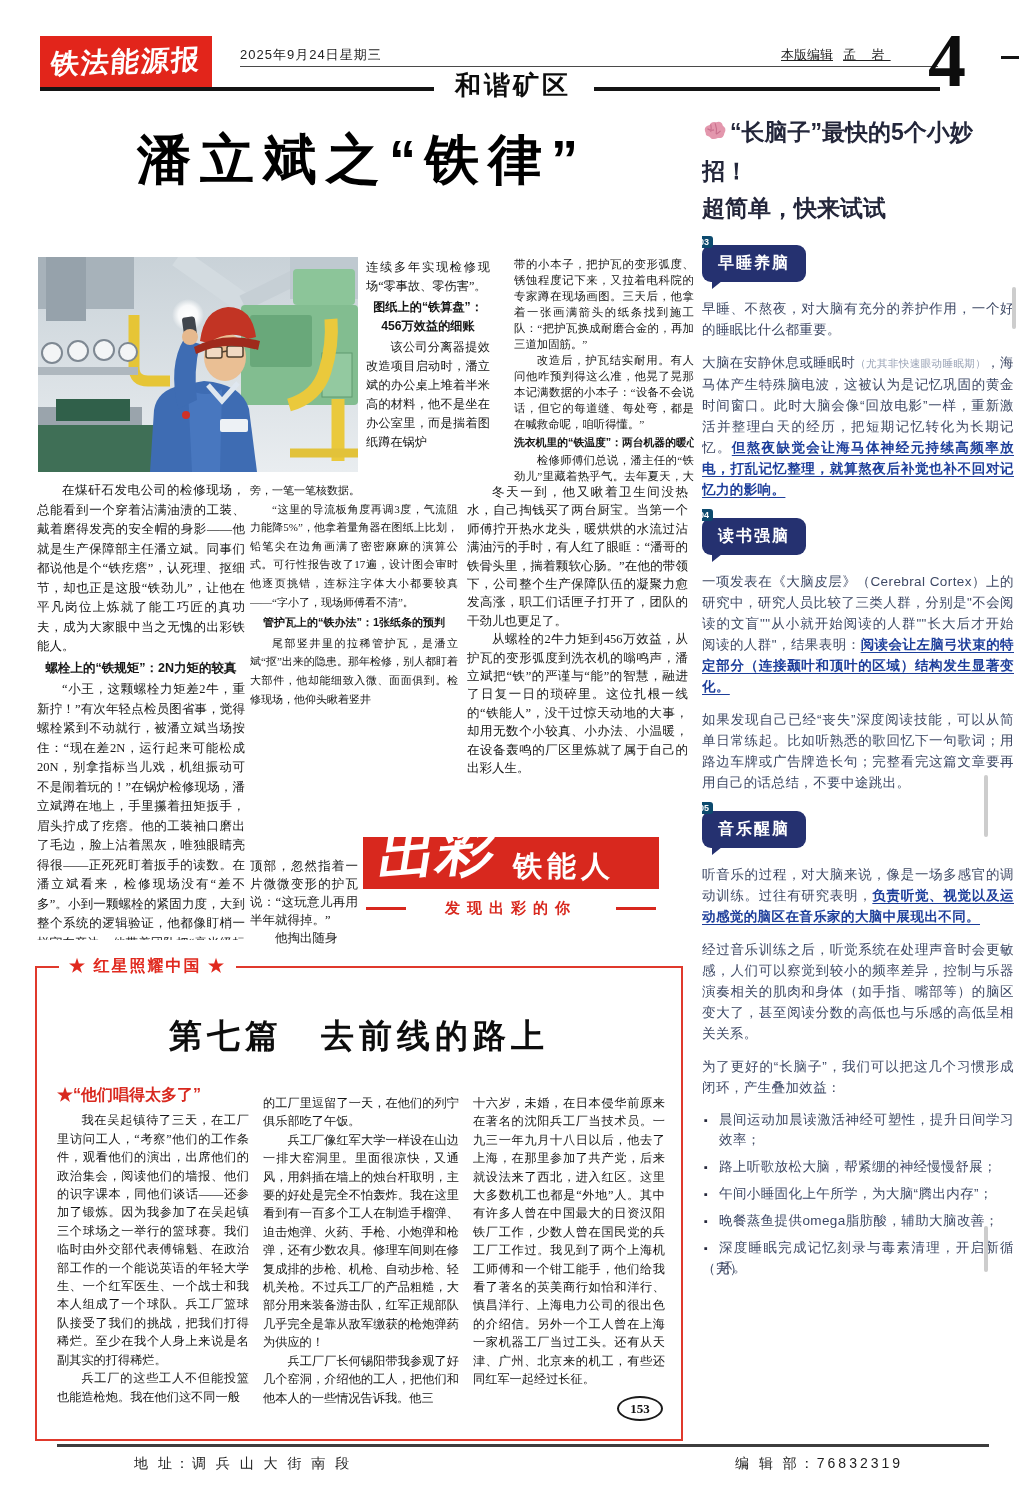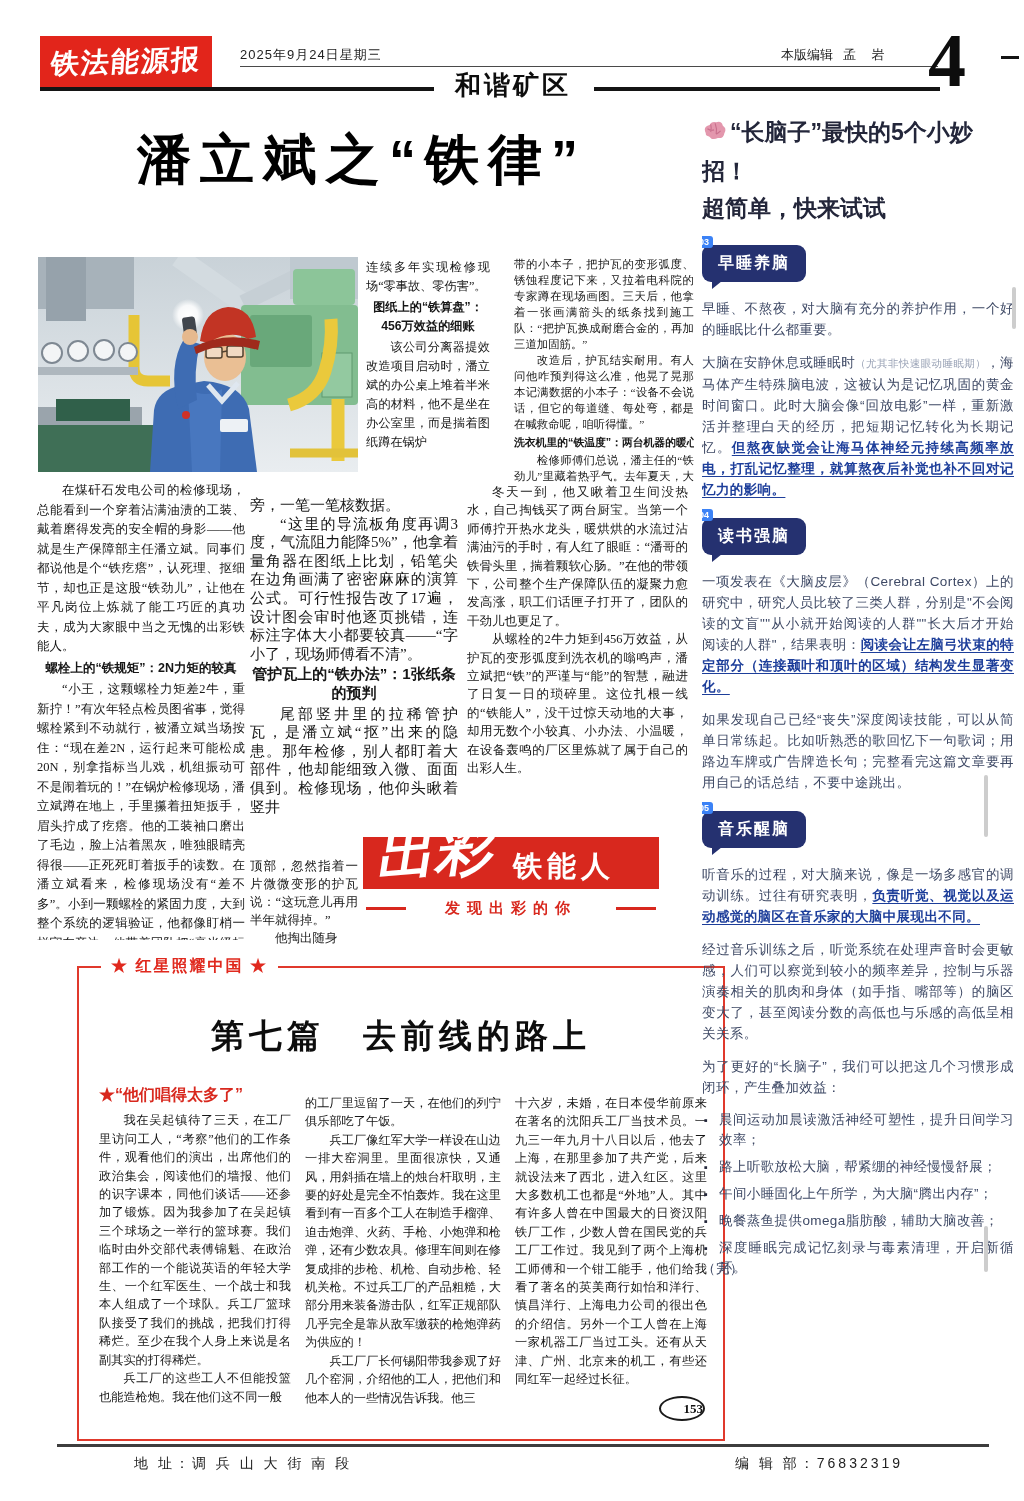--- a/index.html
+++ b/index.html
@@ -10,71 +10,71 @@
   .abs{position:absolute;}
   
   .masthead{left:40px;top:36px;width:172px;height:52px;background:#e2251b;}
   .masthead-title{
     width:100%;height:100%;display:flex;align-items:center;justify-content:center;
     color:#fff;font-family:"DejaVu Serif", serif;font-weight:bold;font-size:28px;
     letter-spacing:2px;transform:skewX(-6deg) rotate(-2deg);
   }
   .h-date{left:240px;top:46px;font-size:13px;letter-spacing:1px;color:#222;}
   .h-date .wd{}
-  .h-editor{left:781px;top:46px;font-size:13px;color:#222;}
+  .h-editor{left:781px;top:46px;font-size:13px;color:#222;text-decoration:underline;}
   .h-editor .nm{margin-left:10px;letter-spacing:6px;}
   .h-thin{left:240px;top:66px;width:698px;height:1px;background:#4a4a4a;}
   .h-section{left:437px;top:68px;width:152px;text-align:center;font-size:26px;font-weight:bold;letter-spacing:3px;color:#0d0d0d;}
   .h-thick-l{left:40px;top:87px;width:394px;height:4px;background:#141414;}
   .h-thick-r{left:594px;top:87px;width:346px;height:4px;background:#141414;}
   .h-page{left:928px;top:22px;font-family:"Liberation Serif", serif;font-size:76px;font-weight:bold;color:#0d0d0d;line-height:1;}
   .h-page-dash{left:1001px;top:56px;width:18px;height:3px;background:#141414;}
   
   .a-title{left:40px;top:124px;width:644px;text-align:center;font-size:54px;font-weight:bold;letter-spacing:9px;color:#000;}
   .photo{left:38px;top:257px;width:320px;height:215px;background:#cfd7dc;overflow:hidden;}
   .news{font-family:"Liberation Serif", serif;text-align:justify;color:#161616;}
   .news p{margin:0;text-indent:2em;}
   .news p.cont{text-indent:0;}
   .news .subhead{font-family:"Liberation Sans", sans-serif;font-weight:bold;text-align:center;text-indent:0;margin:2px 0;}
   .photo-col{left:366px;top:258px;width:124px;font-size:12.2px;line-height:19px;height:222px;overflow:hidden;}
   .col3top{left:514px;top:256px;width:180px;font-size:11.4px;line-height:16px;height:228px;overflow:hidden;}
   .col3top .subhead{font-size:10.8px;white-space:nowrap;}
   .col1{left:37px;top:481px;width:208px;font-size:12.5px;line-height:19.5px;height:459px;overflow:hidden;}
-  .col2{left:250px;top:496px;width:208px;font-size:15px;line-height:18.6px;height:374px;overflow:hidden;}
+  .col2{left:250px;top:481px;width:208px;font-size:11px;line-height:18.6px;height:374px;overflow:hidden;}
   .col2n{left:250px;top:857px;width:108px;font-size:12.5px;line-height:18px;height:97px;overflow:hidden;}
   .col3{left:467px;top:483px;width:221px;font-size:12.5px;line-height:18.4px;height:353px;overflow:hidden;}
   
   .banner{left:363px;top:837px;width:296px;height:52px;background:#d8281e;}
   .banner-script{position:absolute;left:12px;top:-16px;font-family:"DejaVu Serif", serif;font-style:italic;font-weight:bold;
     font-size:58px;color:#fff;transform:rotate(-5deg);line-height:1;}
   .banner-name{position:absolute;left:150px;top:10px;font-size:29px;font-weight:bold;color:#fff;letter-spacing:5px;}
   .banner-slogan{left:363px;top:899px;width:296px;text-align:center;color:#d8281e;font-weight:bold;font-size:15px;letter-spacing:7px;}
   .sl-dash{top:907px;width:40px;height:3px;background:#d8281e;}
   .sl-dash.l{left:366px;} .sl-dash.r{left:616px;}
   
-  .feature{left:35px;top:966px;width:644px;height:471px;border:2px solid #e0392c;margin-left:42px;}
+  .feature{left:35px;top:966px;width:644px;height:471px;border:2px solid #e0392c;}
   .f-label{position:absolute;left:22px;top:-12px;background:#fff;padding:0 10px;color:#e0291e;font-weight:bold;font-size:16px;letter-spacing:2px;}
   .f-title{position:absolute;left:0;top:46px;width:100%;text-align:center;font-size:33px;font-weight:bold;letter-spacing:5px;color:#0d0d0d;}
   .f-col{position:absolute;font-size:12.2px;line-height:18.4px;height:334px;overflow:hidden;}
   .f-c1{left:20px;top:118px;width:192px;}
   .f-c2{left:226px;top:126px;width:196px;}
   .f-c3{left:436px;top:126px;width:192px;}
   .f-sub{font-family:"Liberation Sans", sans-serif;color:#d8281e;font-size:16px;font-weight:bold;text-indent:0 !important;margin-bottom:7px !important;}
   .page-ref{position:absolute;left:580px;top:428px;width:42px;height:21px;border:2px solid #1a1a1a;border-radius:50%;
-    text-align:right;font-family:"Liberation Serif", serif;font-weight:bold;font-size:13px;line-height:21px;color:#111;}
+    text-align:center;font-family:"Liberation Serif", serif;font-weight:bold;font-size:13px;line-height:21px;color:#111;}
   
   .sidebar{left:702px;top:114px;width:312px;height:1328px;overflow:hidden;}
   .sb-title{font-size:23px;font-weight:bold;color:#23263a;line-height:37px;margin-bottom:18px;}
   .sb-title .ic{display:inline-block;vertical-align:-2px;margin-right:4px;}
   .badge-row{margin:18px 0 16px;}
   .badge{display:inline-block;position:relative;background:#253170;color:#fff;font-size:16px;font-weight:bold;
     letter-spacing:2px;padding:8px 16px;border-radius:9px;}
   .badge::after{content:"";position:absolute;left:10px;bottom:-7px;border-style:solid;border-width:8px 10px 0 0;
     border-color:#253170 transparent transparent transparent;}
-  .badge .num{position:absolute;top:-9px;left:-7px;background:#3b82f6;color:#fff;font-size:9px;font-weight:bold;
+  .badge .num{position:absolute;top:-9px;left:-7px;background:#0c4a6e;color:#fff;font-size:9px;font-weight:bold;
     padding:1px 4px;border-radius:3px;letter-spacing:0;}
   .sb p{font-size:13.5px;line-height:21px;color:#3e4965;text-align:justify;margin:0 0 12px;letter-spacing:0.4px;}
   .sb .em{color:#1d3e9a;font-weight:bold;text-decoration:underline;text-underline-offset:3px;}
   .sb .paren{font-size:10.5px;color:#98a1b5;}
   .bullets{margin-top:4px;}
   .bullet{position:relative;padding-left:17px;margin-bottom:7px !important;line-height:20px !important;}
   .bullet .mk{position:absolute;left:2px;top:0;color:#23263a;font-size:11px;}
   .endmark{text-align:right;padding-right:10px;margin-top:-27px !important;}
   
   .footer-line{left:57px;top:1444px;width:932px;height:3px;background:#3d3d3d;}

